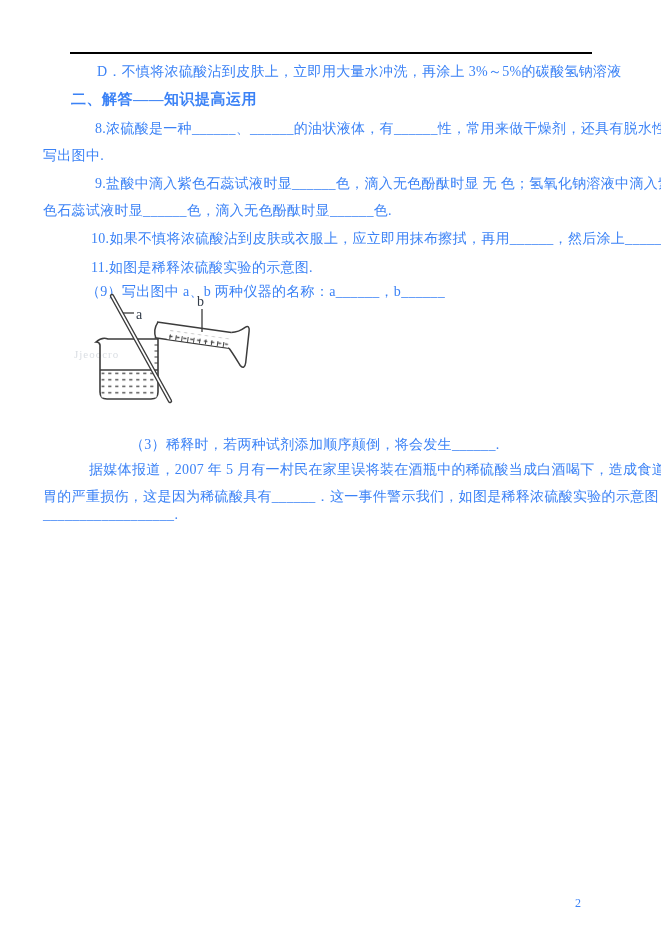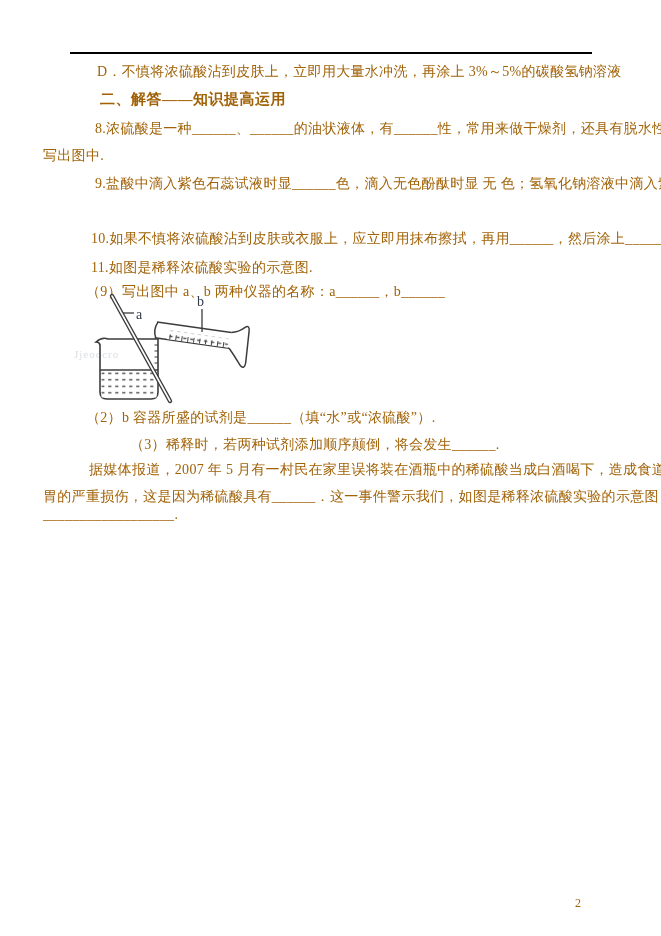--- a/index.html
+++ b/index.html
@@ -1,21 +1,21 @@
 <!DOCTYPE html>
 <html><head>
 <meta charset="utf-8">
 <style>
   html,body{margin:0;padding:0;background:#ffffff;}
   .page{
     position:relative;
     width:661px;height:936px;
     background:#ffffff;
     font-family:"Liberation Serif","DejaVu Serif",serif;
-    color:#a16207;
+    color:#3b82f6;
     overflow:hidden;
   }
   .line{
     position:absolute;
     white-space:nowrap;
     font-size:14px;
     line-height:17px;
     letter-spacing:0.3px;
   }
   .heading{
@@ -42,26 +42,27 @@
 </style>
 </head>
 <body>
 
 <div class="page">
 
   <div class="rule"></div>
 
   <div class="line" style="left:97px;top:63px;">D．不慎将浓硫酸沾到皮肤上，立即用大量水冲洗，再涂上 3%～5%的碳酸氢钠溶液</div>
 
-  <div class="line heading" style="left:71px;top:91px;margin-left:29px;">二、解答——知识提高运用</div>
+  <div class="line heading" style="left:71px;top:91px;">二、解答——知识提高运用</div>
 
   <div class="line" style="left:95px;top:120px;">8.浓硫酸是一种______、______的油状液体，有______性，常用来做干燥剂，还具有脱水性</div>
   <div class="line" style="left:43px;top:147px;">写出图中.</div>
 
   <div class="line" style="left:95px;top:175px;">9.盐酸中滴入紫色石蕊试液时显______色，滴入无色酚酞时显 无 色；氢氧化钠溶液中滴入紫</div>
+  <div class="line" style="left:43px;top:202px;">色石蕊试液时显______色，滴入无色酚酞时显______色.</div>
 
   <div class="line" style="left:91px;top:230px;">10.如果不慎将浓硫酸沾到皮肤或衣服上，应立即用抹布擦拭，再用______，然后涂上______．</div>
 
   <div class="line" style="left:91px;top:259px;">11.如图是稀释浓硫酸实验的示意图.</div>
 
   <div class="line" style="left:86px;top:283px;">（9）写出图中 a、b 两种仪器的名称：a______，b______</div>
 
   <div class="figure">
     <svg width="188" height="120" viewBox="0 0 188 120">
       <defs>
@@ -119,21 +120,20 @@
       </g>
 
       <path d="M51,21 L62,21" stroke="#3c3c3c" stroke-width="1.3"></path>
       <text x="64" y="27" font-size="14" fill="#333c49" font-family="Liberation Serif, serif">a</text>
 
       <path d="M130,17 L130,40" stroke="#3c3c3c" stroke-width="1.3"></path>
       <text x="125" y="14" font-size="14" fill="#333c49" font-family="Liberation Serif, serif">b</text>
     </svg>
   </div>
 
-  <div class="line" style="left:86px;top:409px;">（2）b 容器所盛的试剂是______（填“水”或“浓硫酸”）.</div>
 
   <div class="line" style="left:86px;top:436px;margin-left:44px;">（3）稀释时，若两种试剂添加顺序颠倒，将会发生______.</div>
 
   <div class="line" style="left:89px;top:461px;">据媒体报道，2007 年 5 月有一村民在家里误将装在酒瓶中的稀硫酸当成白酒喝下，造成食道和</div>
   <div class="line" style="left:43px;top:488px;">胃的严重损伤，这是因为稀硫酸具有______．这一事件警示我们，如图是稀释浓硫酸实验的示意图</div>
   <div class="line" style="left:43px;top:506px;">__________________.</div>
 
   <div class="pagenum">2</div>
 
 </div>

